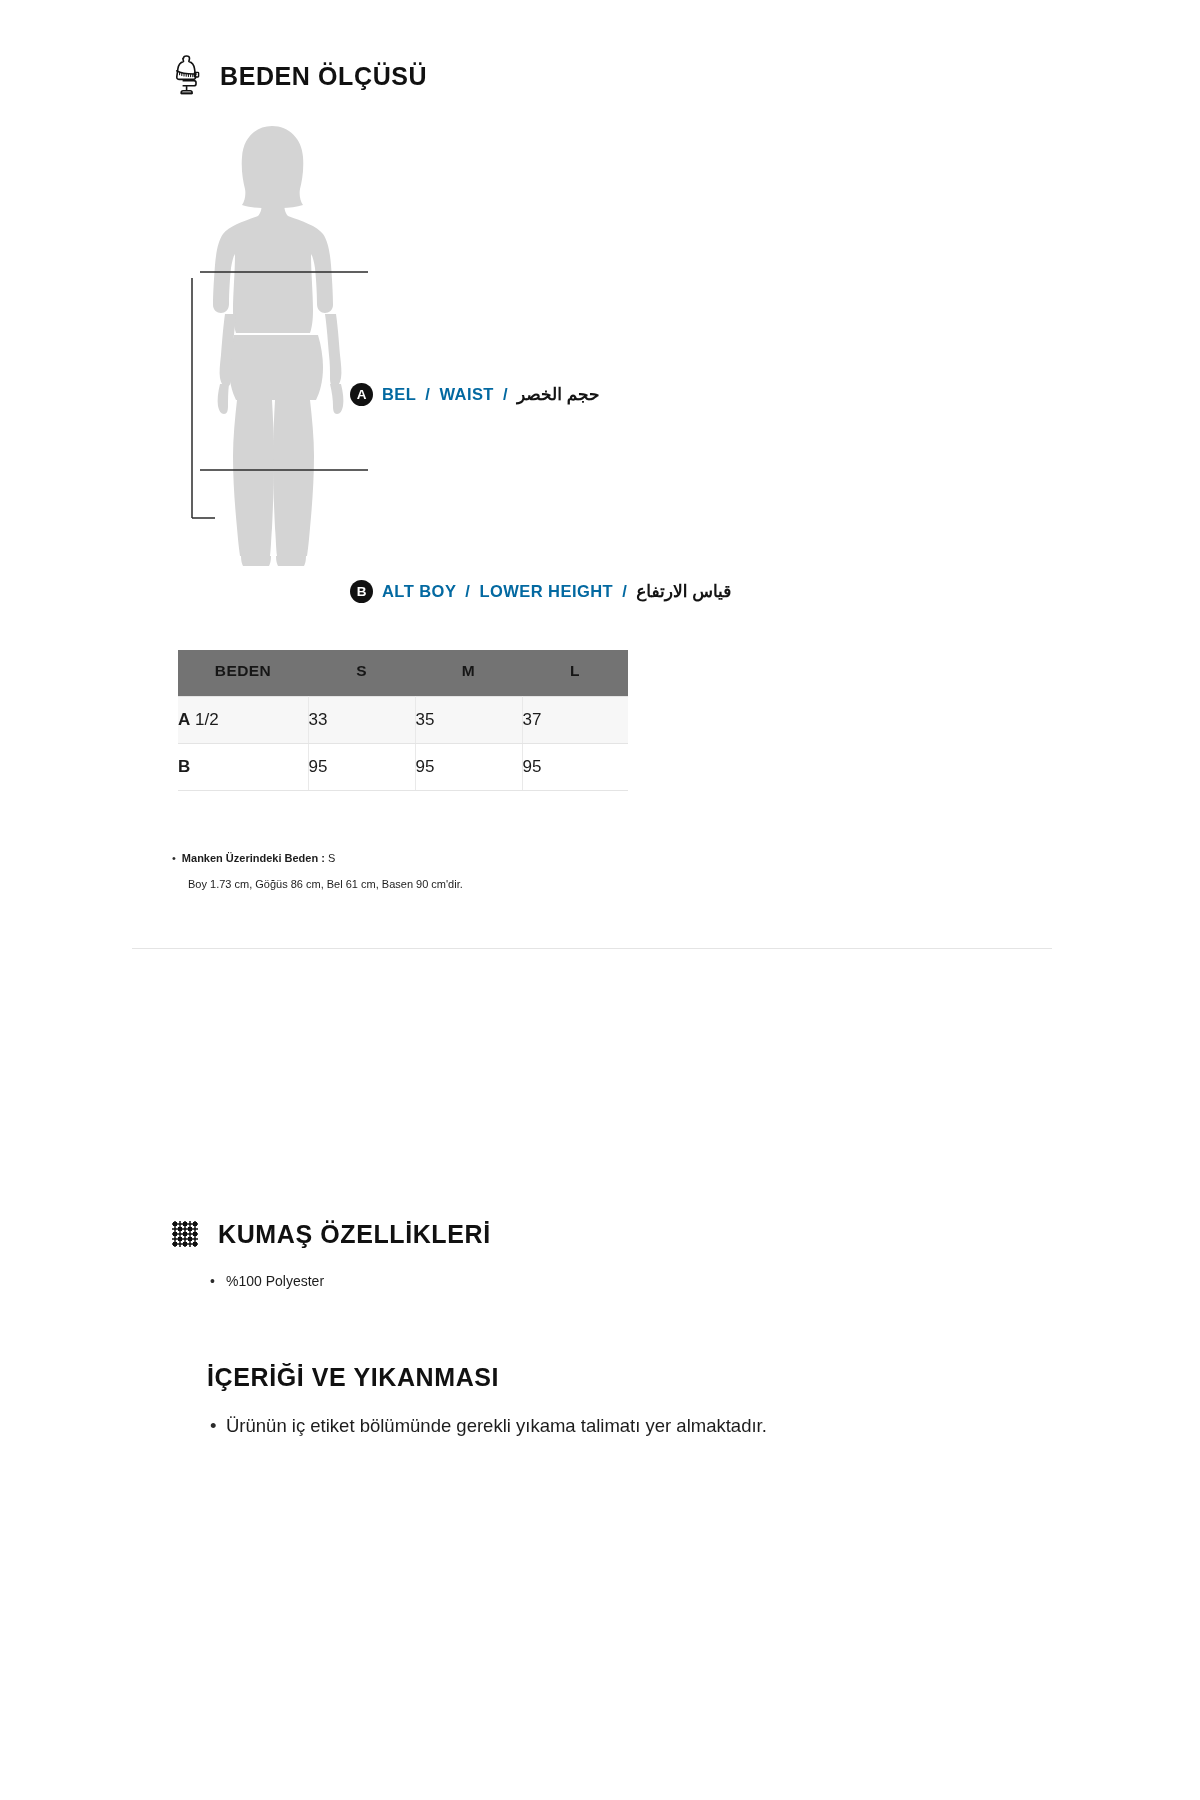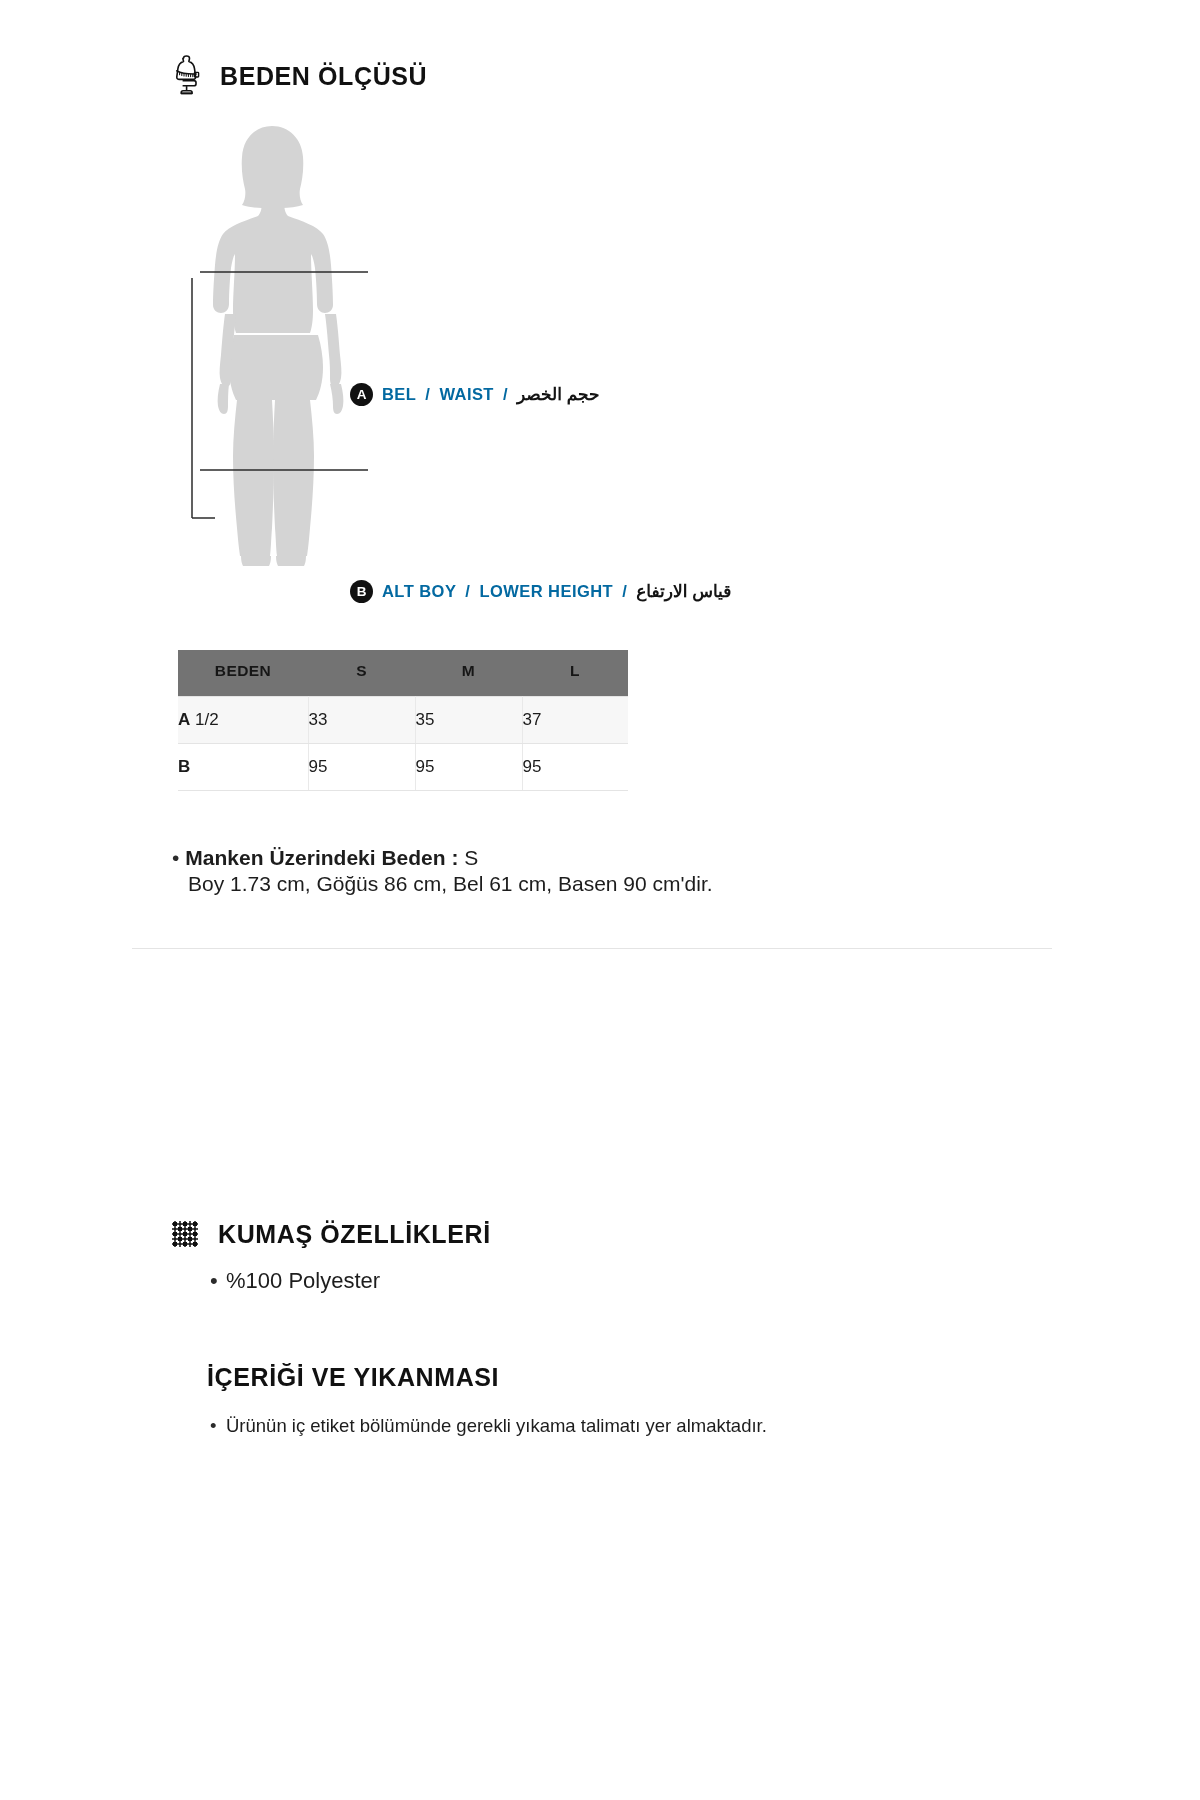--- a/index.html
+++ b/index.html
@@ -122,21 +122,21 @@
   #size-table tbody tr:nth-child(even) td { background: #ffffff; }
   #size-table td.rowhead { font-weight: 700; }
   #size-table td.rowhead .frac { font-weight: 400; }
 
   
   #model-note {
     position: absolute;
     left: 172px;
     top: 845px;
     width: 820px;
-    font-size: 21px;
+    font-size: 11px;
     line-height: 26px;
     color: #1d1d1d;
   }
   #model-note .bullet { color: #2b2b2b; margin-right: 6px; }
   #model-note .lbl { font-weight: 700; }
   #model-note .val { font-weight: 400; }
   #model-note .detail { display: block; padding-left: 16px; font-weight: 400; }
 
   
   #divider {
@@ -167,21 +167,21 @@
     color: #2b2b2b;
   }
 
   
   #fabric-section { position: absolute; left: 168px; top: 1213px; }
   #fabric-list {
     position: absolute;
     left: 210px;
     top: 1268px;
     list-style: none;
-    font-size: 22px;
+    font-size: 14px;
     line-height: 26px;
     color: #1d1d1d;
   }
   #fabric-list li { padding-left: 16px; position: relative; }
   #fabric-list li::before {
     content: "\2022";
     position: absolute;
     left: 0;
     color: #2b2b2b;
   }

